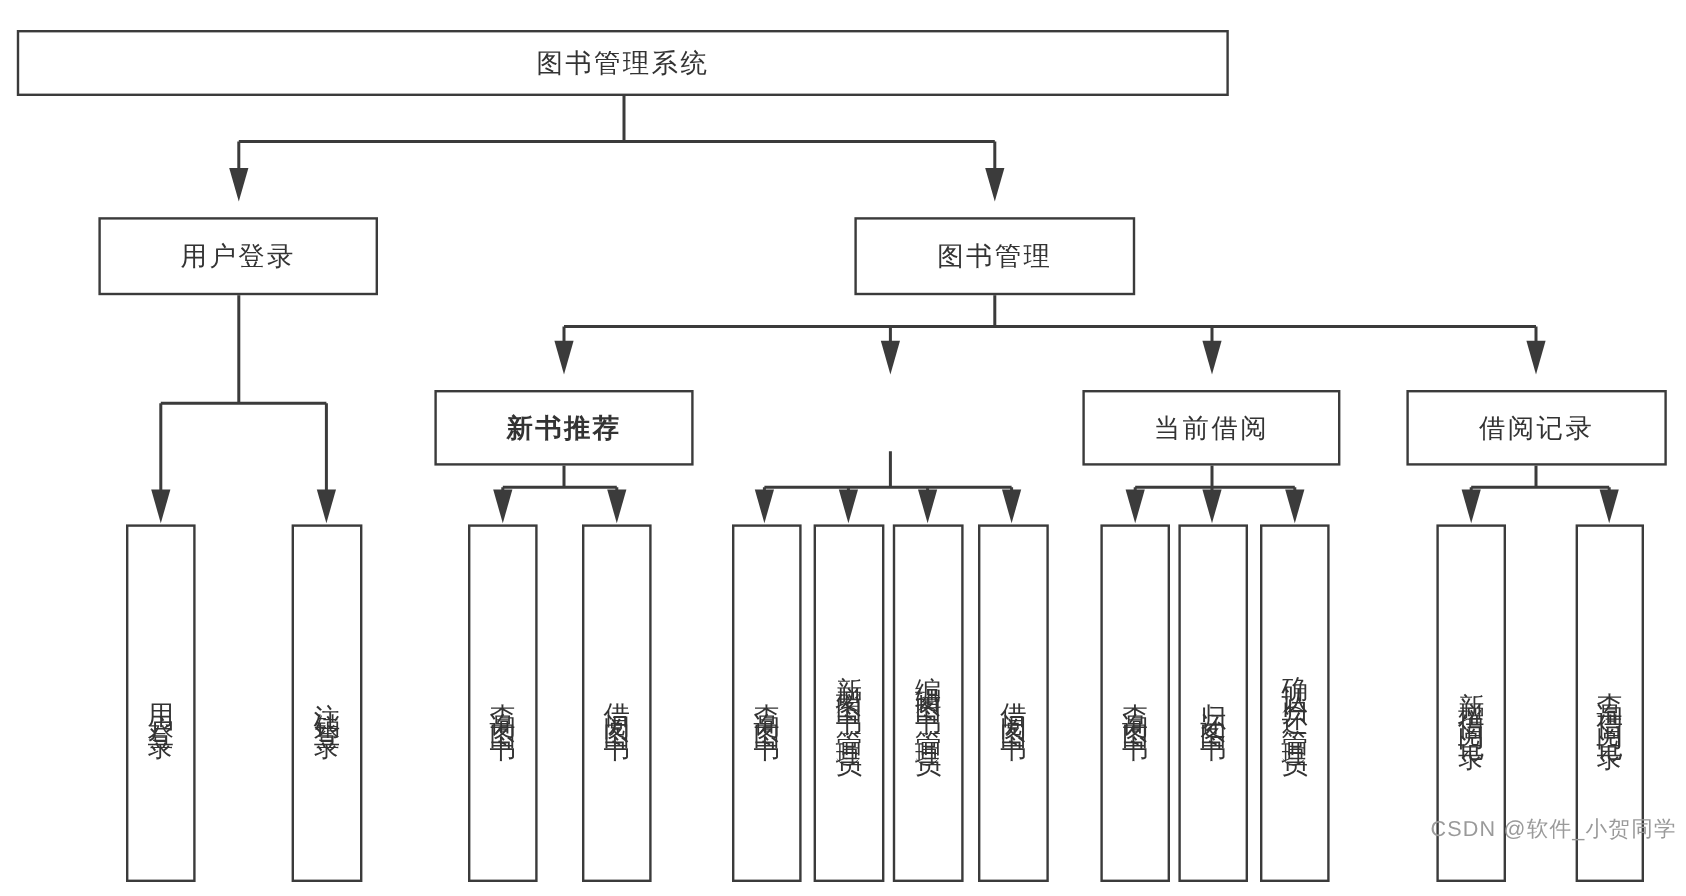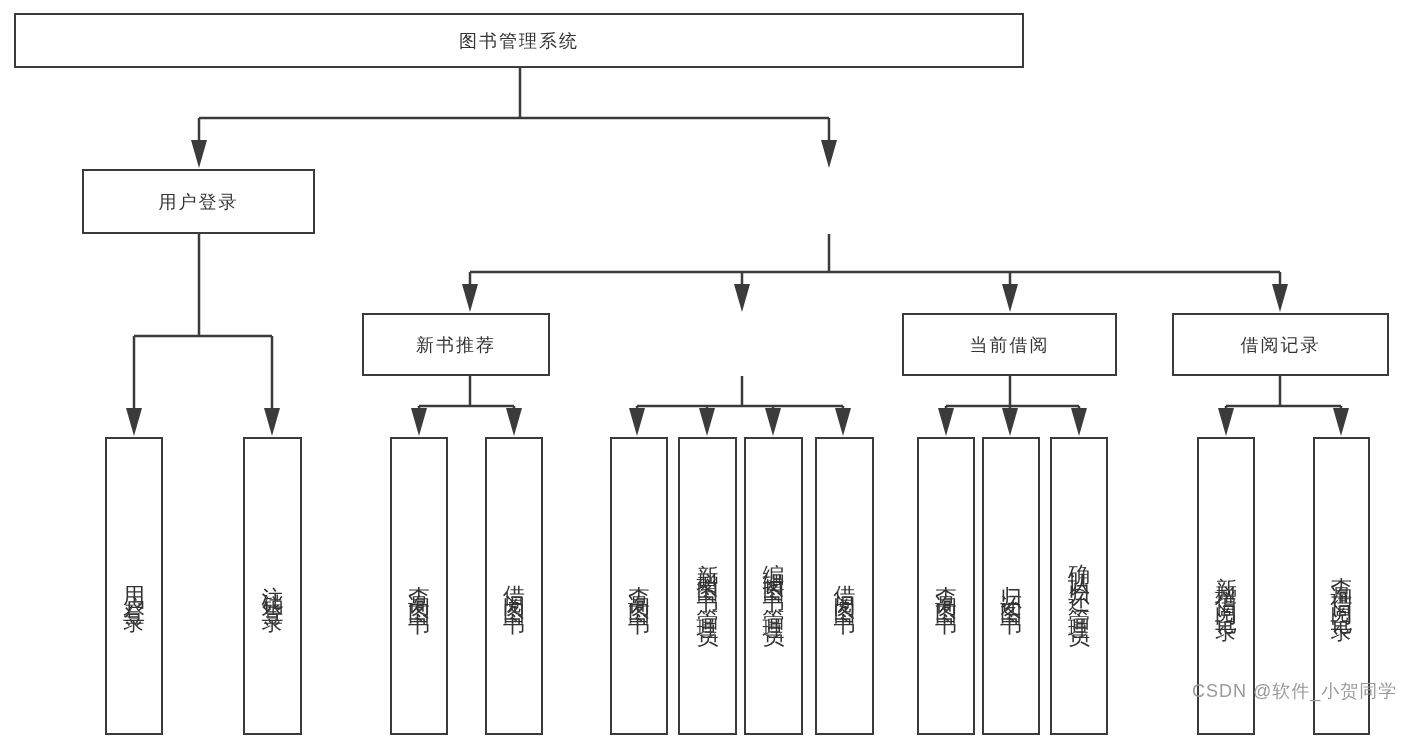--- a/index.html
+++ b/index.html
@@ -7,33 +7,33 @@
   .canvas{
     position:relative;width:1405px;height:747px;background:#ffffff;overflow:hidden;
   }
   .connectors{position:absolute;left:0;top:0;z-index:1;}
   .box{
     position:absolute;box-sizing:border-box;background:#ffffff;
     border:2.5px solid #3b3b3b;color:#333333;
     display:flex;align-items:center;justify-content:center;
     z-index:2;
   }
-  .hbox{font-size:18px;letter-spacing:2px;white-space:nowrap;}
+  .hbox{font-size:22px;letter-spacing:2px;white-space:nowrap;margin-top:12px;}
   .vbox span{
     writing-mode:vertical-rl;text-orientation:mixed;
     font-size:22px;letter-spacing:9px;line-height:1;
   }
   
   .n-root{left:14px;top:13px;width:1010px;height:55px;}
   
   .n-login{left:82px;top:169px;width:233px;height:65px;}
   .n-mgmt{left:712px;top:169px;width:234px;height:65px;}
   
   .n-l3{top:313px;height:63px;}
-  .n-recommend{left:362px;width:188px;}
+  .n-recommend{left:362px;width:216px;font-weight:bold;}
   .n-borrow{left:632px;width:215px;}
   .n-current{left:902px;width:215px;text-align:center;}
   .n-records{left:1172px;width:217px;}
   
   .leaf{top:437px;height:298px;width:58px;}
   .lf1{left:105px;}  .lf2{left:243px;width:59px;}
   .lf3{left:390px;}  .lf4{left:485px;}
   .lf5{left:610px;}  .lf6{left:678px;width:59px;}
   .lf7{left:744px;width:59px;}  .lf8{left:815px;width:59px;}
   .lf9{left:917px;}  .lf10{left:982px;}
@@ -78,20 +78,21 @@
       <path d="M1010,436 l-8,-28 h16 z"></path>
       <path d="M1079,436 l-8,-28 h16 z"></path>
       <path d="M1226,436 l-8,-28 h16 z"></path>
       <path d="M1341,436 l-8,-28 h16 z"></path>
     </g>
   </svg>
 
   <div class="box hbox n-root">图书管理系统</div>
 
   <div class="box hbox n-login">用户登录</div>
+  <div class="box hbox n-mgmt">图书管理</div>
 
   <div class="box hbox n-l3 n-recommend">新书推荐</div>
   <div class="box hbox n-l3 n-current">当前借阅</div>
   <div class="box hbox n-l3 n-records">借阅记录</div>
 
   <div class="box vbox leaf lf1">
     <span>用户登录</span>
   </div>
   <div class="box vbox leaf lf2">
     <span>注销登录</span>

